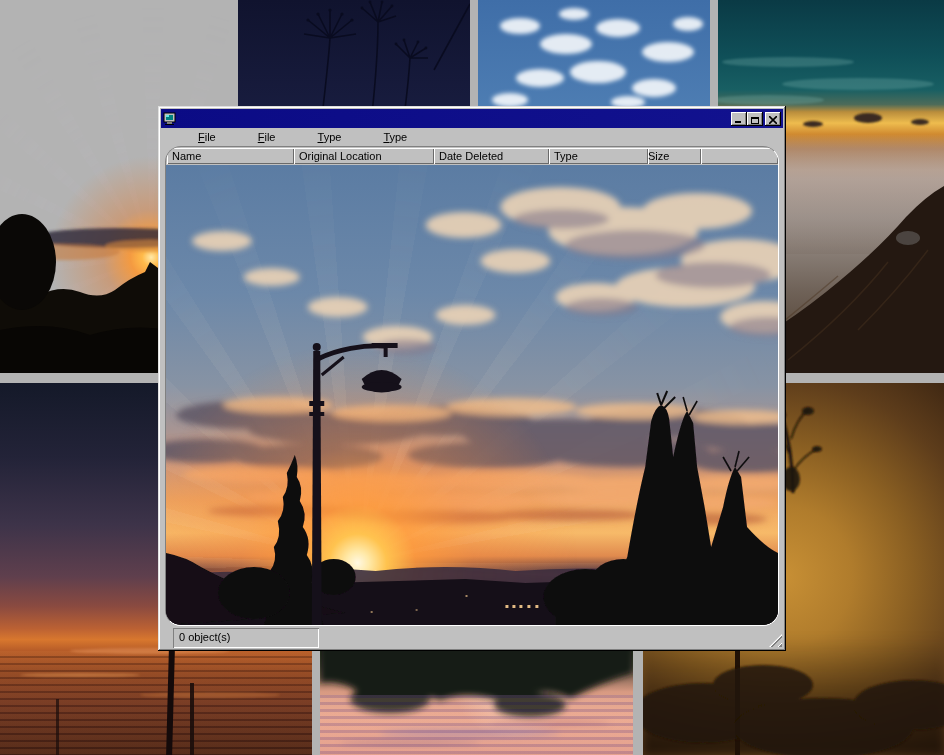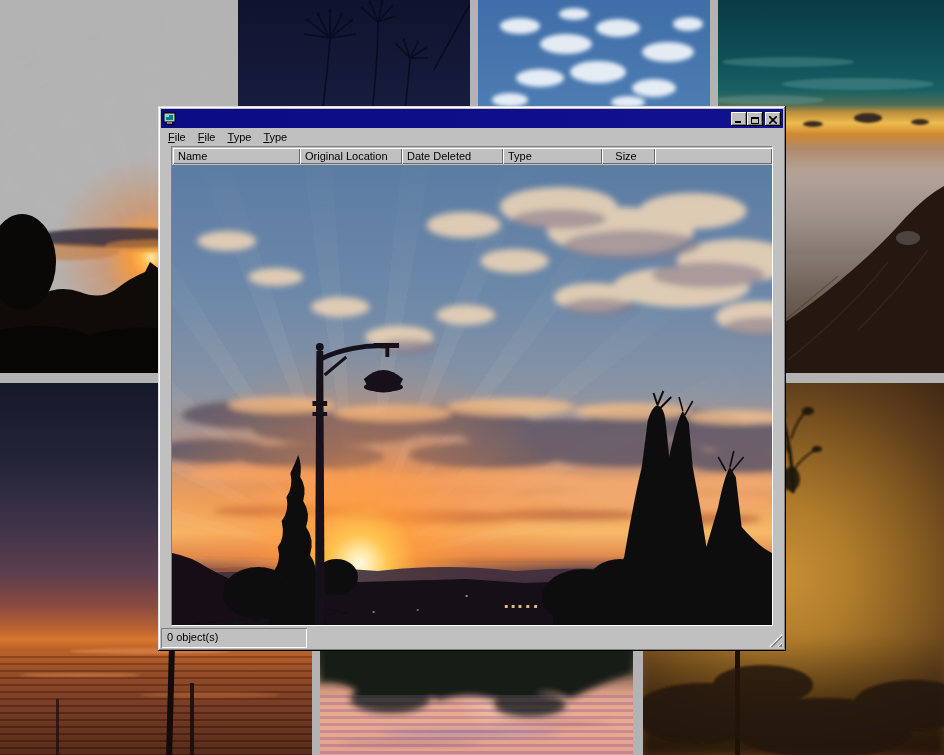--- a/index.html
+++ b/index.html
@@ -67,43 +67,43 @@
   .tb-title{flex:1;color:#fff;font-size:11px;font-weight:bold;padding-left:3px;}
   .tb-btns{display:flex;align-items:center;gap:0;}
   .tbb{width:16px;height:14px;background:#c0c0c0;border:0;padding:0;margin:0;position:relative;
     box-shadow:inset -1px -1px 0 #000,inset 1px 1px 0 #fff,inset -2px -2px 0 #808080;
     display:flex;align-items:flex-end;justify-content:center;}
   .tbb.close{margin-left:2px;}
   .g-min{width:6px;height:2px;background:#000;margin:0 0 3px -2px;}
   .g-max{width:8px;height:7px;border:1px solid #000;border-top:2px solid #000;margin-bottom:2px;box-sizing:border-box;}
   .g-x{margin:0 auto 2px auto;display:block;}
   .menubar{height:18px;display:flex;align-items:center;padding-left:1px;flex:0 0 auto;}
-  .mi{display:inline-block;font-size:11px;color:#000;padding:2px 6px;}
+  .mi{display:inline-block;font-size:11px;color:#000;padding:2px 6px;margin-left:30px;}
   .mi::first-letter{text-decoration:underline;}
-  .listview{flex:1;margin:0 10px;background:#fff;position:relative;
+  .listview{flex:1;margin:0 4px;background:#fff;position:relative;
     border-top:1px solid #808080;border-left:1px solid #808080;border-bottom:1px solid #fff;border-right:1px solid #fff;
-    box-shadow:inset 1px 1px 0 #404040;display:flex;flex-direction:column;overflow:hidden;}
+    box-shadow:inset 1px 1px 0 #404040;display:flex;flex-direction:column;overflow:hidden;border-radius:16px;}
   .hdr{height:17px;display:flex;flex:0 0 auto;background:#c0c0c0;padding:1px 0 0 1px;}
   .hc{box-sizing:border-box;height:16px;background:#c0c0c0;font-size:11px;color:#000;
     padding:2px 0 0 5px;box-shadow:inset 1px 1px 0 #fff,inset -1px -1px 0 #6a6a6a;margin-right:0;flex:0 0 auto;}
-  .hc.right{text-align:center;padding:2px 5px 0 0;}
+  .hc.right{text-align:left;padding:2px 5px 0 0;}
   .hc.fill{flex:1 1 auto;}
   .photo{flex:1;position:relative;overflow:hidden;
     background:linear-gradient(180deg,#5b7ca3 0%,#6c88a9 28%,#8793a4 48%,#a99592 58%,#c9937a 64%,#eda25f 73%,#f7ba69 80%,#e08a4e 85%,#97504687 88%,#8c4a44 89%,#35262e 93%,#16101600 94%),linear-gradient(#5b7ca3,#241c22);}
   .photo .rays{position:absolute;inset:0;
     background:repeating-conic-gradient(from 170deg at 31.3% 86.5%,rgba(255,242,220,.11) 0deg 4deg,rgba(255,242,220,0) 4deg 14deg);
     -webkit-mask:radial-gradient(circle at 31.3% 86.5%,#000 0%,rgba(0,0,0,.55) 40%,transparent 80%);
             mask:radial-gradient(circle at 31.3% 86.5%,#000 0%,rgba(0,0,0,.55) 40%,transparent 80%);}
   .photo .sun{position:absolute;inset:0;
     background:radial-gradient(circle at 31.3% 86.5%,#fff8e2 0%,#ffe9a8 2%,#ffc34f 5%,rgba(255,154,60,.8) 10%,rgba(250,140,60,.35) 20%,rgba(250,140,60,0) 38%);}
   .photo svg{position:absolute;inset:0;width:100%;height:100%;}
   .statusbar{height:20px;margin-top:2px;display:flex;gap:2px;position:relative;flex:0 0 auto;align-items:stretch;}
   .sp{box-shadow:inset 1px 1px 0 #808080,inset -1px -1px 0 #fff;
     font-size:11px;color:#000;padding:3px 0 0 6px;box-sizing:border-box;}
-  .sp1{width:146px;flex:0 0 auto;}
+  .sp1{width:146px;flex:0 0 auto;margin-left:12px;}
   .sp2{flex:1;}
   .grip{position:absolute;right:1px;bottom:1px;width:13px;height:13px;
     background:repeating-linear-gradient(135deg,transparent 0 3px,#fff 3px 4px,#808080 4px 6px);
     clip-path:polygon(100% 0,100% 100%,0 100%);}
 </style>
 </head>
 <body>
 
 <div class="desktop">
 
@@ -312,22 +312,22 @@
     <div class="menubar">
       <span class="mi">File</span>
       <span class="mi">File</span>
       <span class="mi">Type</span>
       <span class="mi">Type</span>
     </div>
 
     <div class="listview">
       <div class="hdr">
         <div class="hc" style="width:127px">Name</div>
-        <div class="hc" style="width:102px">Original Location</div>
-        <div class="hc" style="width:101px">Date Deleted</div>
+        <div class="hc" style="width:140px">Original Location</div>
+        <div class="hc" style="width:115px">Date Deleted</div>
         <div class="hc" style="width:99px">Type</div>
         <div class="hc right" style="width:53px">Size</div>
         <div class="hc fill"></div>
       </div>
 
       <div class="photo">
         <div class="rays"></div>
         <svg viewBox="0 0 613 460" preserveAspectRatio="none">
           <defs>
               <filter id="pb">

